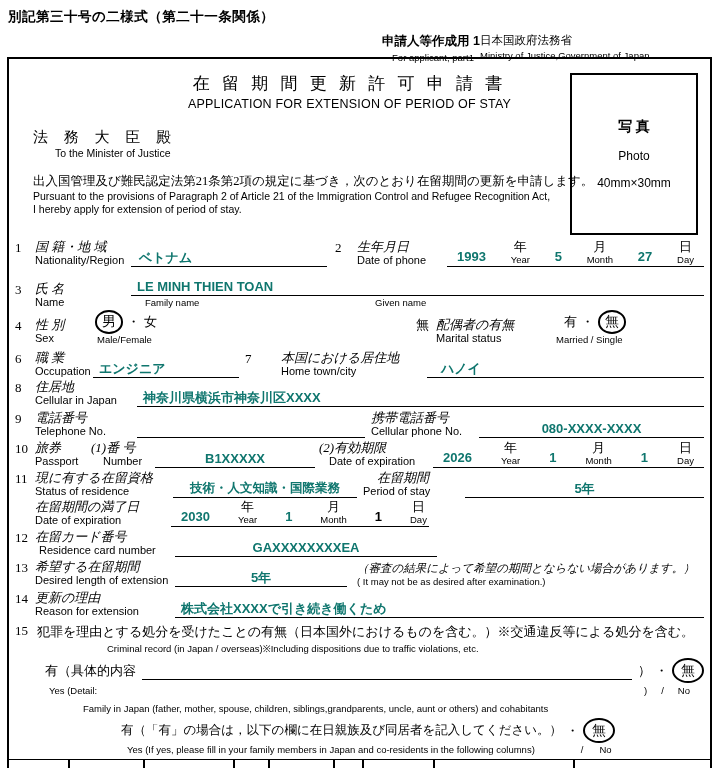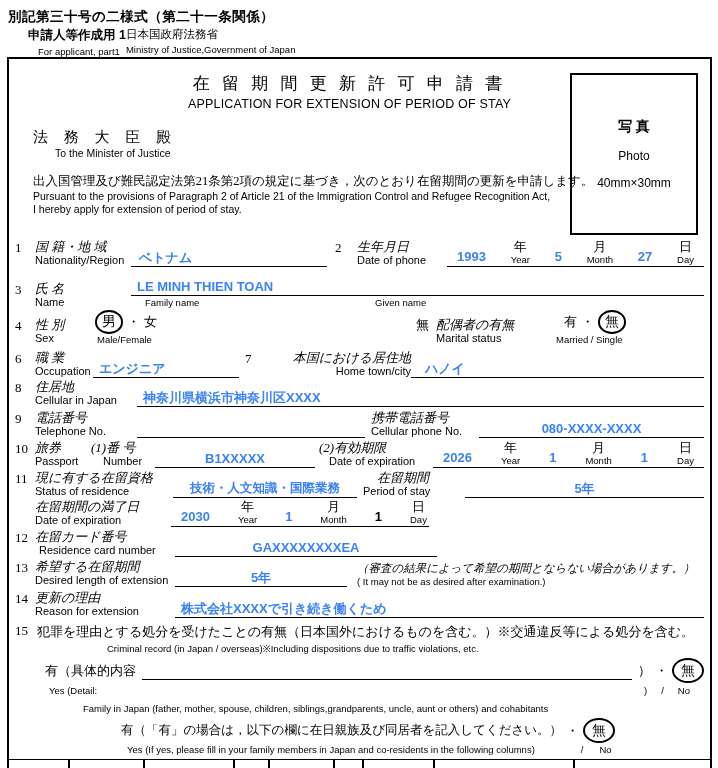--- a/index.html
+++ b/index.html
@@ -1,21 +1,21 @@
 <!DOCTYPE html>
 <html><head>
 <meta charset="utf-8">
 <style>
   html,body{margin:0;padding:0;background:#fff;}
   .page{position:relative;width:718px;height:768px;background:#fff;color:#000;
         font-family:"Liberation Sans",sans-serif;overflow:hidden;}
   
   .hdr{height:67px;box-sizing:border-box;padding:8px 10px 0 8px;}
   .form-code{font-size:13.5px;font-weight:bold;letter-spacing:.5px;}
-  .hdr-cols{display:flex;justify-content:flex-start;margin-top:1px;}
+  .hdr-cols{display:flex;justify-content:flex-end;margin-top:7px;}
   .hdr-left{margin-left:20px;}
   .applicant-jp{font-size:12.5px;font-weight:bold;}
   .applicant-en{font-size:9.5px;margin-left:10px;margin-top:2px;}
   .hdr-right{width:228px;}
   .govt-jp{font-size:11.5px;font-family:"Liberation Serif",serif;}
   .govt-en{font-size:9.5px;margin-top:2px;}
   
   .box{position:absolute;left:7px;right:6px;top:57px;bottom:0;border:2px solid #000;border-bottom:none;}
   .photo-box{position:absolute;top:14px;right:12px;width:128px;height:162px;border:2px solid #000;
              display:flex;flex-direction:column;align-items:center;justify-content:center;gap:13px;box-sizing:border-box;}
@@ -33,21 +33,21 @@
   .intro-en{font-size:10.5px;line-height:13px;}
   
   .rows{margin-top:20px;}
   .row{display:flex;align-items:flex-end;box-sizing:border-box;padding:0 6px 3px 6px;}
   .no{font-family:"Liberation Serif",serif;font-size:13px;width:20px;flex:none;padding-bottom:11px;}
   .lab{flex:none;line-height:1.18;}
   .lab .jp{font-family:"Liberation Serif",serif;font-size:13px;white-space:pre;display:block;font-style:italic;}
   .lab .en{font-size:11px;white-space:pre;display:block;}
   .ul{border-bottom:1.6px solid #000;display:flex;align-items:flex-end;box-sizing:border-box;min-height:18px;}
   .ul.center{justify-content:center;}
-  .val{color:#3b82f6;font-weight:bold;font-size:13px;line-height:1.25;white-space:pre;}
+  .val{color:#0f766e;font-weight:bold;font-size:13px;line-height:1.25;white-space:pre;}
   .val.black{color:#000;}
   .dg{display:flex;align-items:flex-end;justify-content:space-between;border-bottom:1.6px solid #000;
       box-sizing:border-box;padding:0 10px 1px 10px;}
   .unit{display:flex;flex-direction:column;align-items:center;line-height:1.1;}
   .unit .jp{font-family:"Liberation Serif",serif;font-size:13px;}
   .unit .en{font-size:9.5px;}
   .circle{display:inline-block;border:2px solid #000;border-radius:50%;padding:2px 5px;
           font-family:"Liberation Serif",serif;font-size:14px;line-height:1.1;}
   .circle.big{padding:3px 7px;}
   .jp-inline{font-family:"Liberation Serif",serif;font-size:13px;white-space:pre;}
@@ -59,21 +59,21 @@
   .r3{height:42px;}
   .namecol{flex:1;display:flex;flex-direction:column;}
   .namecol .ul{height:26px;padding-left:6px;}
   .subnames{position:relative;height:13px;}
   .subnames span{position:absolute;top:1px;font-size:9.5px;}
   .fam{left:14px;} .giv{left:244px;}
   .r45{height:36px;}
   .optcol{display:flex;flex-direction:column;align-items:flex-start;line-height:1.1;}
   .optline{display:flex;align-items:center;}
   .optcol .sub-en{margin-top:1px;margin-left:2px;}
-  .r67{height:33px;} .w-lab6{width:58px;} .ul-6{width:146px;padding-left:6px;} .w-lab7{width:146px;margin-left:6px;text-align:right;}
+  .r67{height:33px;} .w-lab6{width:58px;} .ul-6{width:146px;padding-left:6px;} .w-lab7{width:146px;margin-left:22px;}
   .ul-7{flex:1;padding-left:14px;}
   .r8{height:29px;} .w-lab8{width:102px;} .ul-8{flex:1;padding-left:6px;}
   .r9{height:31px;} .w-lab9{width:102px;} .ul-9a{width:228px;} .w-lab9b{width:108px;margin-left:6px;} .ul-9b{flex:1;}
   .r10{height:30px;} .w-lab10a{width:56px;} .w-lab10b{width:64px;} .ul-10{width:160px;} .w-lab10c{width:114px;margin-left:4px;}
   .r11{height:30px;} .w-lab11{width:138px;} .ul-11{width:184px;} .ul-11 .val{font-size:12.5px;} .w-lab11b{width:102px;margin-left:6px;} .ul-11c{flex:1;}
   .r11b{height:29px;} .ind{width:20px;flex:none;} .w-lab11x{width:136px;} .dg-fix{width:258px;flex:none;gap:28px;}
   .r12{height:30px;} .w-lab12{width:140px;} .ul-12{width:262px;}
   .r13{height:30px;} .w-lab13{width:140px;} .ul-13{width:172px;}
   .note{margin-left:10px;line-height:1.2;padding-bottom:0;}
   .note .jp{font-family:"Liberation Serif",serif;font-size:11.5px;display:block;white-space:pre;}

